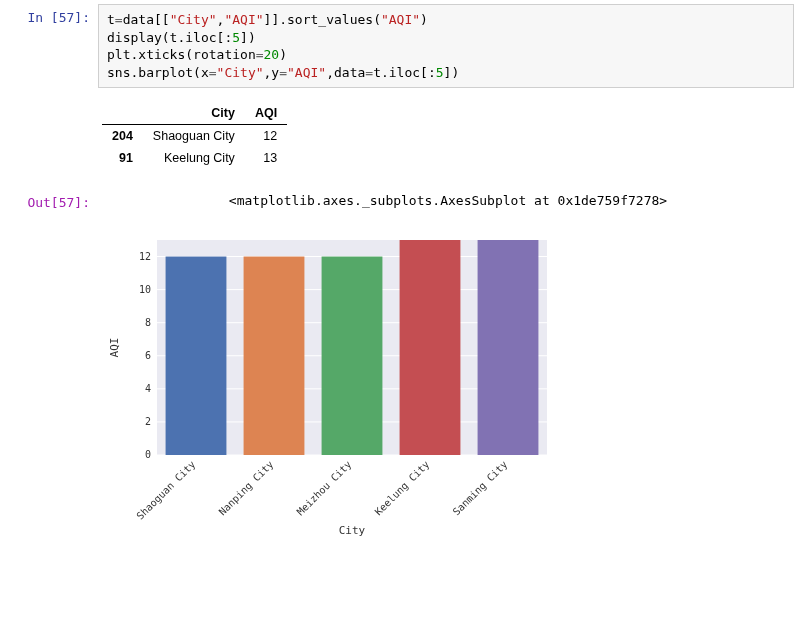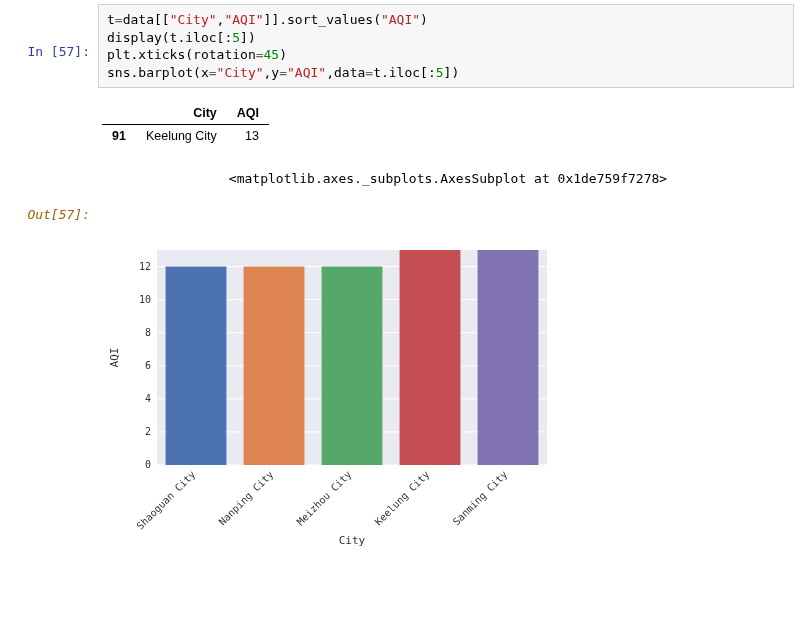--- a/index.html
+++ b/index.html
@@ -15,24 +15,23 @@
     padding: 4px 0;
   }
   .prompt {
     width: 90px;
     text-align: right;
     padding-right: 8px;
     font-family: monospace;
     font-size: 13px;
     flex-shrink: 0;
     padding-top: 6px;
-    margin-top: 34px;
   }
   .in-prompt { color: #303F9F; }
-  .out-prompt { color: #a16207; font-style: italic; }
+  .out-prompt { color: #a21caf; }
   .code-area {
     flex: 1;
     background: #f7f7f7;
     border: 1px solid #cfcfcf;
     padding: 6px 8px;
     font-family: monospace;
     font-size: 13px;
     line-height: 1.35;
     white-space: pre;
     overflow-x: auto;
@@ -77,36 +76,41 @@
   .axis-label { font-family: monospace; font-size: 11px; fill: #333; }
   .bar { stroke: none; }
 </style>
 </head>
 <body>
 
 <div class="cell">
   <div class="prompt in-prompt">In  [57]:</div>
   <div class="code-area"><span>t</span><span class="op">=</span><span>data[[</span><span class="str">"City"</span><span>,</span><span class="str">"AQI"</span><span>]].sort_values(</span><span class="str">"AQI"</span><span>)</span>
 <span>display(t.iloc[:</span><span class="num">5</span><span>])</span>
-<span>plt.xticks(rotation</span><span class="op">=</span><span class="num">45</span><span>)</span>
+<span>plt.xticks(rotation</span><span class="op">=</span><span class="num">20</span><span>)</span>
 <span>sns.barplot(x</span><span class="op">=</span><span class="str">"City"</span><span>,y</span><span class="op">=</span><span class="str">"AQI"</span><span>,data</span><span class="op">=</span><span>t.iloc[:</span><span class="num">5</span><span>])</span></div>
 </div>
 
 <div class="cell">
   <div class="prompt"></div>
   <div class="output-area">
     <table class="dataframe">
       <thead>
         <tr>
           <th></th>
           <th>City</th>
           <th>AQI</th>
         </tr>
       </thead>
       <tbody id="tbody">
+          <tr>
+            <th>204</th>
+            <td>Shaoguan City</td>
+            <td>12</td>
+          </tr>
           <tr>
             <th>91</th>
             <td>Keelung City</td>
             <td>13</td>
           </tr>
         </tbody>
     </table>
   </div>
 </div>
 

